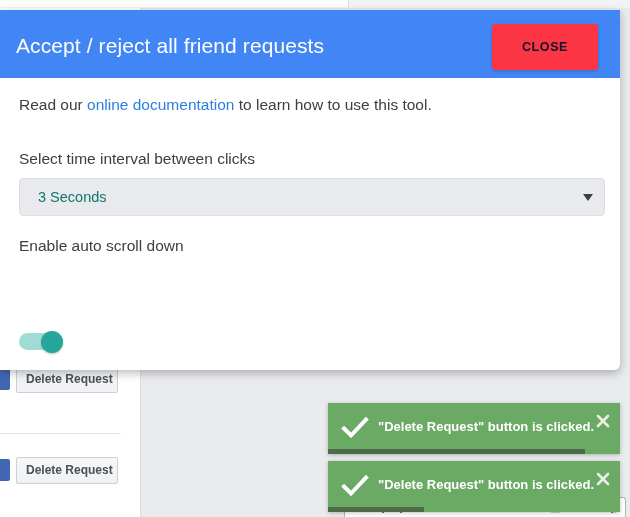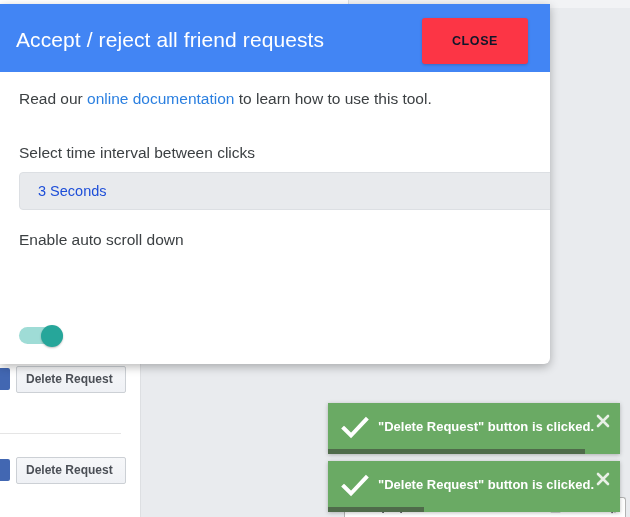--- a/index.html
+++ b/index.html
@@ -70,21 +70,21 @@
     top: 10px;
     width: 18px;
     height: 22px;
     background: #4267b2;
     border-radius: 2px;
   }
   .delete-btn {
     position: absolute;
     left: 16px;
     top: 8px;
-    padding: 5px 12px 6px 9px;
+    padding: 5px 4px 6px 9px;
     background: linear-gradient(#f6f7f9, #eff1f5);
     border: 1px solid #ccd0d5;
     border-radius: 2px;
     font-size: 12px;
     font-weight: bold;
     color: #4b4f56;
     line-height: 14px;
     white-space: nowrap;
   }
 
@@ -168,22 +168,22 @@
     left: 0;
     bottom: 0;
     height: 5px;
     background: #4f6b4a;
   }
 
   
   #modal {
     position: absolute;
     left: 0;
-    top: 4px;
-    width: 550px;
+    top: 10px;
+    width: 620px;
     height: 360px;
     background: #ffffff;
     border-bottom-right-radius: 6px;
     box-shadow: 0 3px 10px rgba(0,0,0,.28);
     overflow: hidden;
   }
   .modal-header {
     position: relative;
     height: 68px;
     background: #4285f4;
@@ -247,21 +247,21 @@
     background: #e8eaed;
     border: 1px solid #dcdfe3;
     border-radius: 4px;
     box-sizing: border-box;
   }
   .select-value {
     position: absolute;
     left: 18px;
     top: 10px;
     font-size: 14.5px;
-    color: #1d4ed8;
+    color: #0f766e;
   }
   .select-arrow {
     position: absolute;
     right: 11px;
     top: 15px;
     width: 0; height: 0;
     border-left: 5px solid transparent;
     border-right: 5px solid transparent;
     border-top: 7px solid #3c4043;
   }

